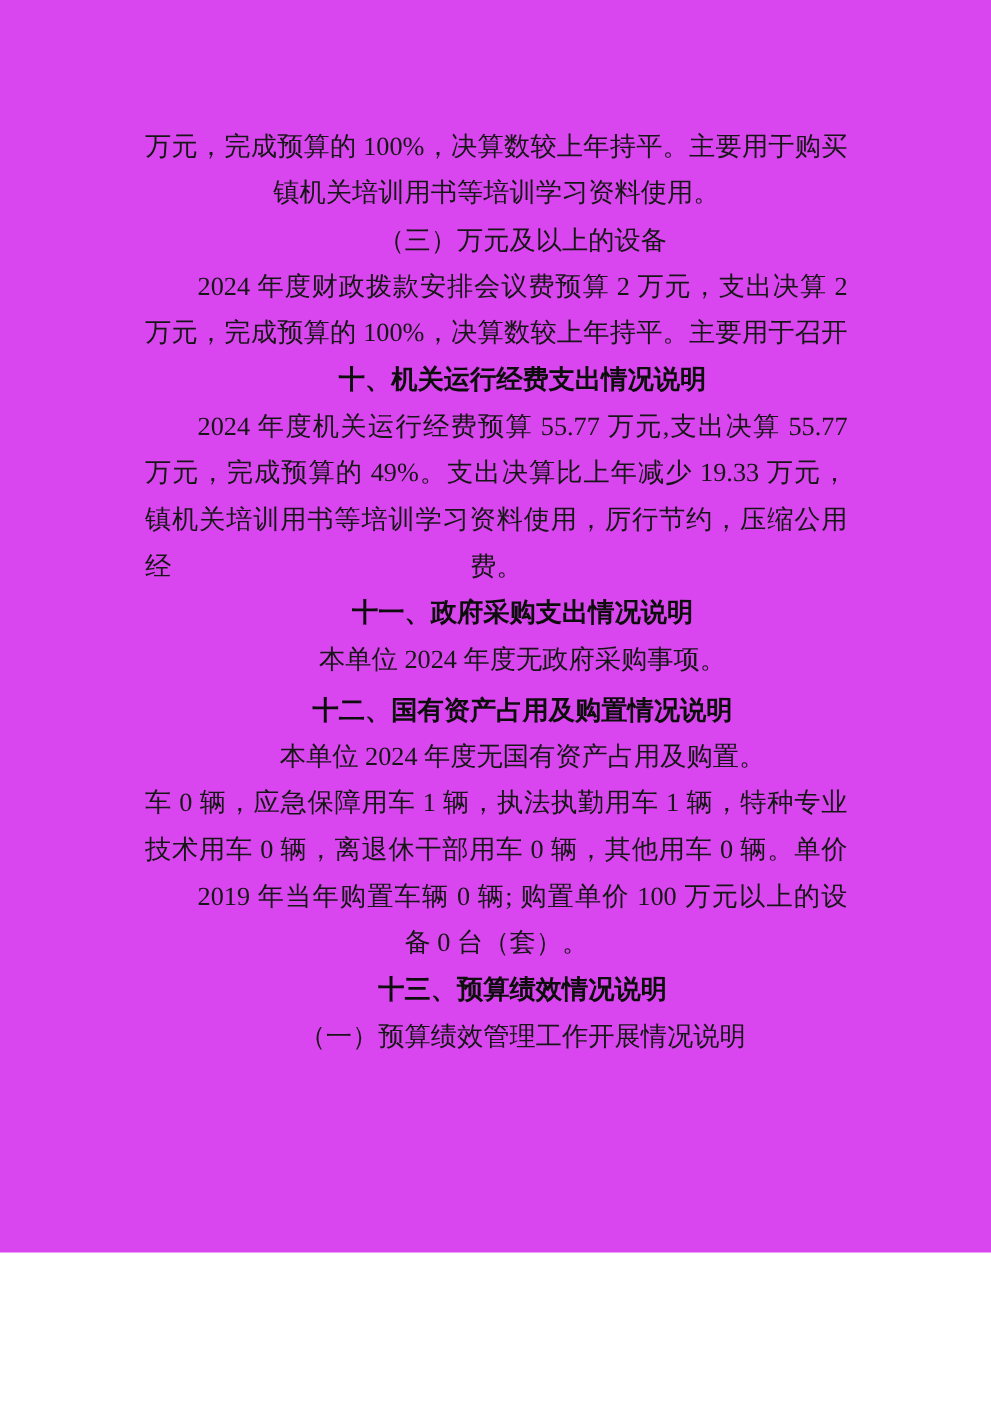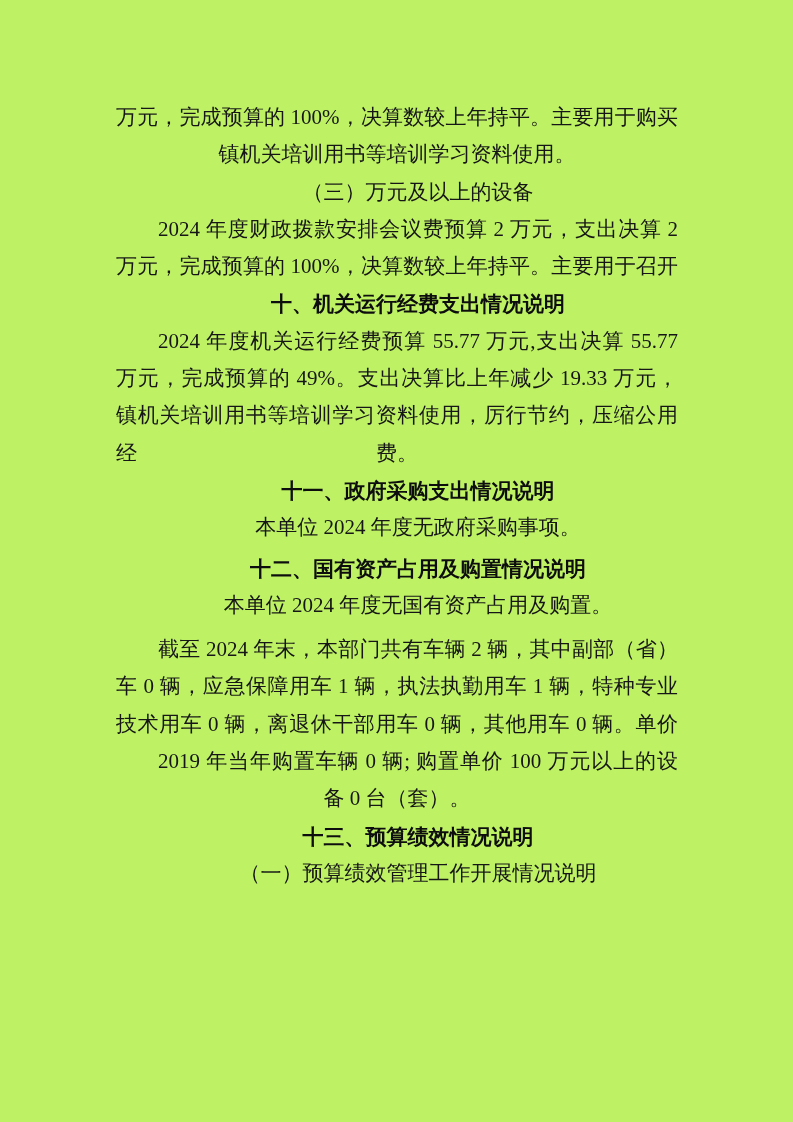--- a/index.html
+++ b/index.html
@@ -2,22 +2,22 @@
 <html><head>
 <meta charset="utf-8">
 <style>
   * { margin: 0; padding: 0; box-sizing: border-box; }
   html, body {
     width: 793px; height: 1122px;
     background: #ffffff;
   }
   .page {
     position: relative;
-    width: 793px; height: 1122px;
-    background: #bef264;
+    width: 793px; height: 1002px;
+    background: #d946ef;
     overflow: hidden;
     font-family: "Liberation Serif", serif;
     text-decoration: underline;
   }
   .doc {
     position: absolute;
     left: 116px; top: 99px;
     width: 562px;
     color: #161616;
     font-size: 21px;
@@ -52,21 +52,20 @@
     <div class="line full">万元，完成预算的 100%，决算数较上年持平。主要用于召开</div>
     <div class="line indent heading">十、机关运行经费支出情况说明</div>
     <div class="line indent full">2024 年度机关运行经费预算 55.77 万元,支出决算 55.77</div>
     <div class="line full">万元，完成预算的 49%。支出决算比上年减少 19.33 万元，</div>
     <div class="line full">镇机关培训用书等培训学习资料使用，厉行节约，压缩公用经</div>
     <div class="line">费。</div>
     <div class="line indent heading">十一、政府采购支出情况说明</div>
     <div class="line indent">本单位 2024 年度无政府采购事项。</div>
     <div class="line indent heading gap-sm">十二、国有资产占用及购置情况说明</div>
     <div class="line indent">本单位 2024 年度无国有资产占用及购置。</div>
-    <div class="line indent full gap-md">截至 2024 年末，本部门共有车辆 2 辆，其中副部（省）</div>
     <div class="line full">车 0 辆，应急保障用车 1 辆，执法执勤用车 1 辆，特种专业</div>
     <div class="line full">技术用车 0 辆，离退休干部用车 0 辆，其他用车 0 辆。单价</div>
     <div class="line indent full">2019 年当年购置车辆 0 辆; 购置单价 100 万元以上的设</div>
     <div class="line">备 0 台（套）。</div>
     <div class="line indent heading">十三、预算绩效情况说明</div>
     <div class="line indent">（一）预算绩效管理工作开展情况说明</div>
   </div>
 </div>
 
 </body></html>

